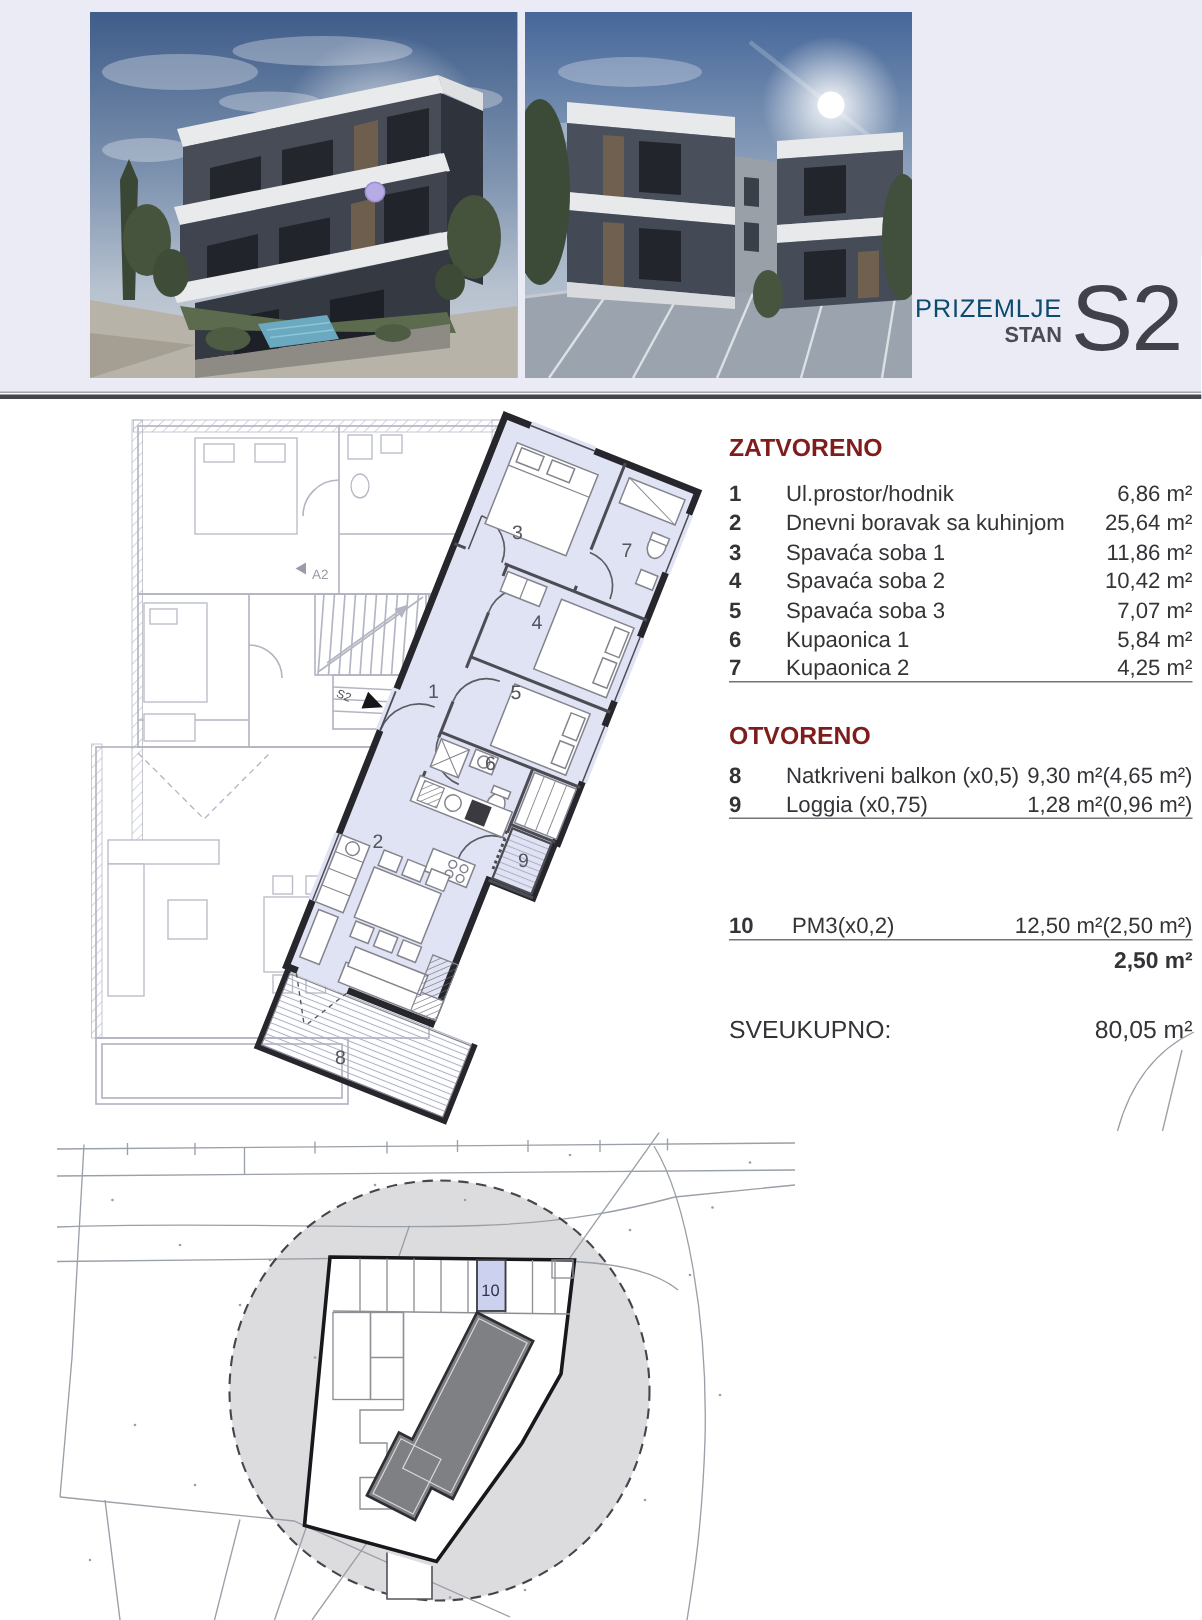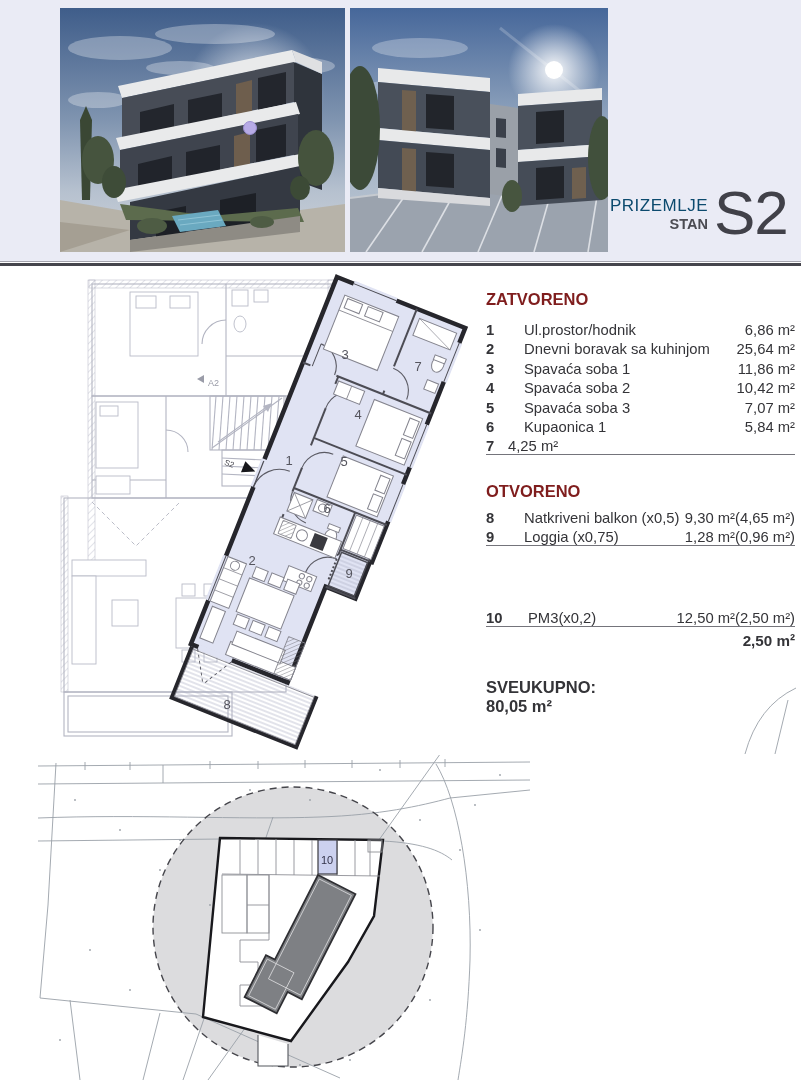--- a/index.html
+++ b/index.html
@@ -21,21 +21,21 @@
 
   
   #schedule{left:486px;top:266px;width:309px;height:470px;font-size:14.8px;}
   #schedule .sec-title{position:absolute;left:0;font-size:16.5px;font-weight:bold;color:#7f1d1d;}
   .row{position:absolute;left:0;width:309px;display:flex;align-items:baseline;}
   .row .num{width:22px;font-weight:bold;flex:none;}
   .row .lbl{flex:1;margin-left:16px;}
   .row .val{text-align:right;flex:none;}
   .row.u{border-bottom:1px solid #74747b;}
   .trow{position:absolute;left:0;width:309px;text-align:right;font-weight:bold;font-size:15.2px;}
-  #grand-row{position:absolute;left:0;width:309px;display:flex;font-weight:bold;font-size:16.5px;flex-direction:column;}
+  #grand-row{position:absolute;left:0;width:309px;display:flex;font-weight:normal;font-size:16.5px;}
   #grand-row .g-lbl{flex:1;text-align:left;}
 
   
   #floor-plan-svg{left:0;top:266px;}
   #site-plan-svg{left:0;top:755px;}
 
   svg text{font-family:"Liberation Sans", sans-serif;}
   .room-num{font-size:13px;fill:#55555e;text-anchor:middle;}
   .fw{stroke:#b3b5c2;stroke-width:1.1;fill:none;}
   .ff{stroke:#b9bbc7;stroke-width:0.9;fill:#ffffff;}
@@ -215,20 +215,21 @@
       <span class="lbl">Spavaća soba 3</span>
       <span class="val">7,07 m²</span>
     </div>
   <div class="row" style="top:153px">
       <span class="num">6</span>
       <span class="lbl">Kupaonica 1</span>
       <span class="val">5,84 m²</span>
     </div>
   <div class="row u" style="top:172.4px">
       <span class="num">7</span>
+      <span class="lbl">Kupaonica 2</span>
       <span class="val">4,25 m²</span>
     </div>
 
   <div class="sec-title" style="top:216px">OTVORENO</div>
   <div class="row" style="top:244px">
       <span class="num">8</span>
       <span class="lbl">Natkriveni balkon (x0,5)</span>
       <span class="val">9,30 m²(4,65 m²)</span>
     </div>
   <div class="row u" style="top:263.4px">

